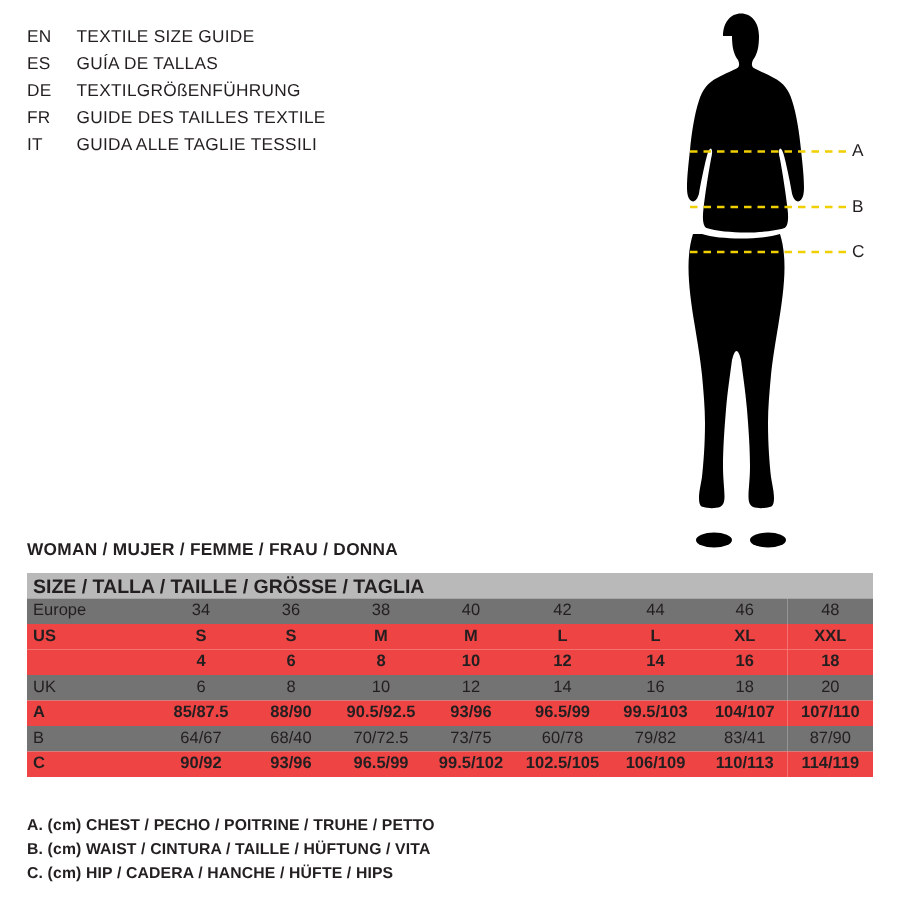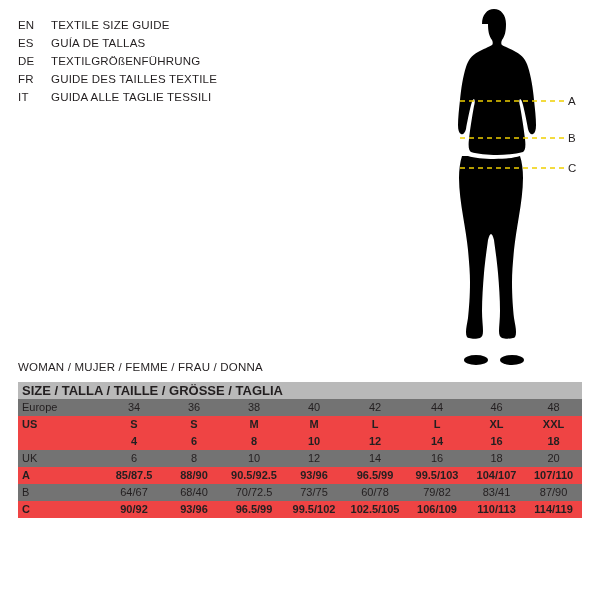--- a/index.html
+++ b/index.html
@@ -55,21 +55,21 @@
     font-size: 11.5px;
     color: #231f20;
     line-height: 1;
   }
 
   
   .woman-title {
     position: absolute;
     left: 18px; top: 361px;
     font-size: 11.5px;
-    font-weight: normal;
+    font-weight: bold;
     letter-spacing: .2px;
   }
 
   
   .table-wrap {
     position: absolute;
     left: 18px; top: 382px;
     width: 564px;
   }
   table.size-table {
@@ -316,14 +316,19 @@
           <td class="val">99.5/102</td>
           <td class="val">102.5/105</td>
           <td class="val">106/109</td>
           <td class="val">110/113</td>
           <td class="val">114/119</td>
         </tr>
       </tbody>
     </table>
   </div>
 
+  <div class="legend">
+    <div class="legend-row">A. (cm) CHEST / PECHO / POITRINE / TRUHE / PETTO</div>
+    <div class="legend-row">B. (cm) WAIST / CINTURA / TAILLE / HÜFTUNG / VITA</div>
+    <div class="legend-row">C. (cm) HIP / CADERA / HANCHE / HÜFTE / HIPS</div>
+  </div>
 
 </div>
 
 </body></html>

